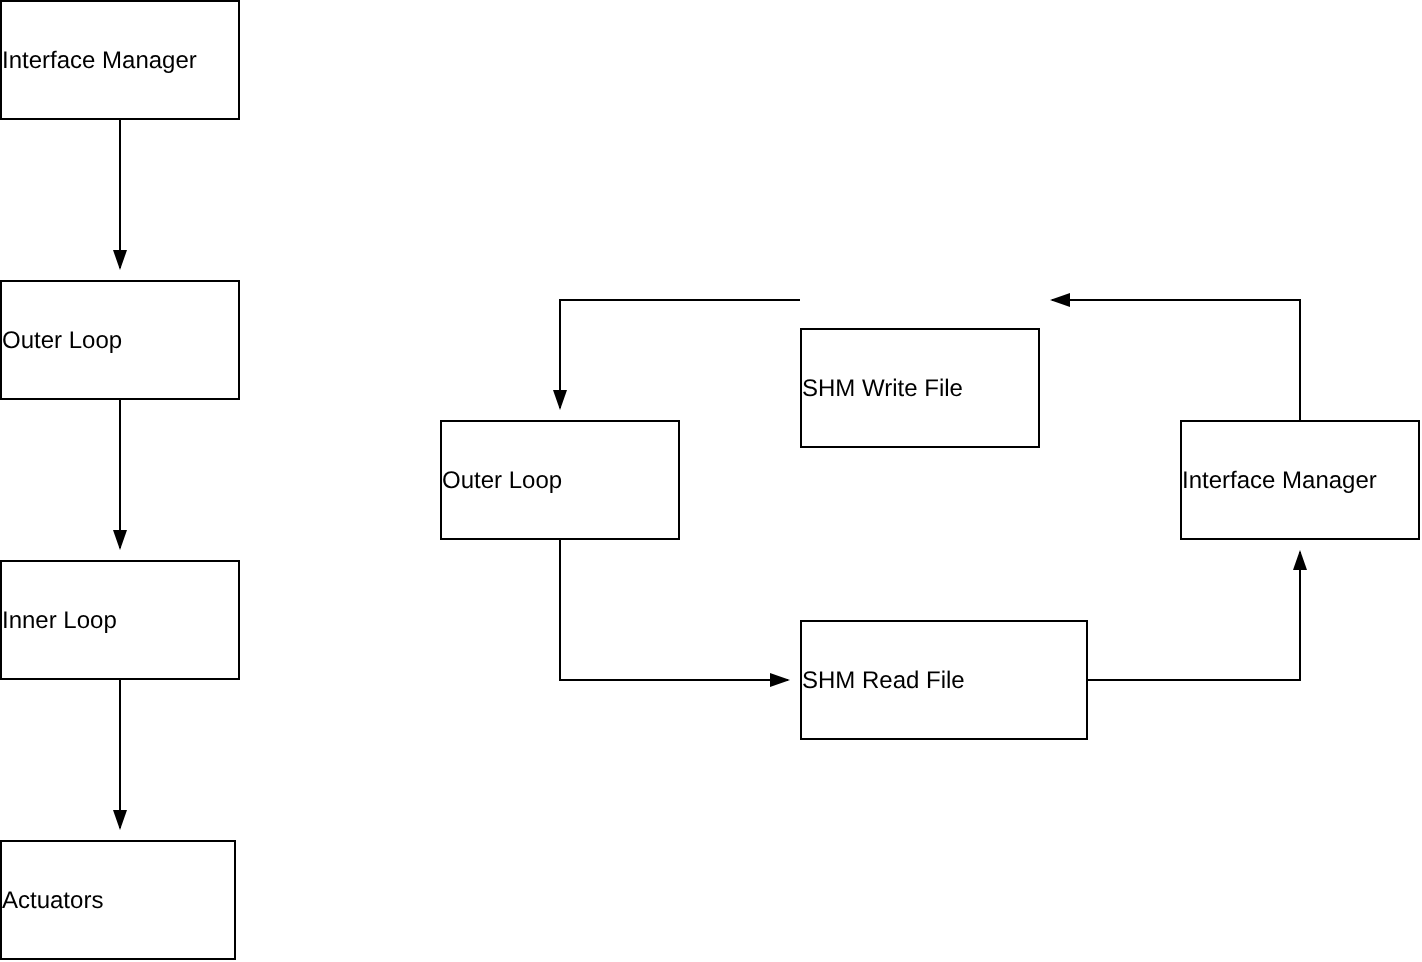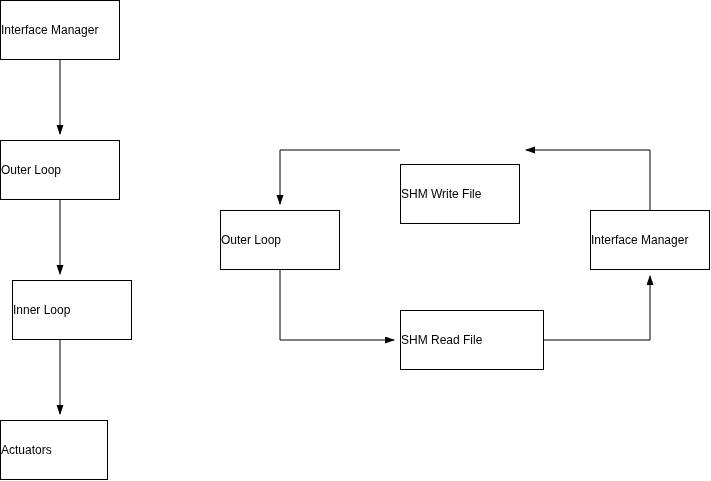--- a/index.html
+++ b/index.html
@@ -70,25 +70,25 @@
   </svg>
 
   <div class="node" style="left: 0px; top: 0px; width: 120px; height: 60px;">
     <span class="node-label">Interface Manager</span>
   </div>
 
   <div class="node" style="left: 0px; top: 140px; width: 120px; height: 60px;">
     <span class="node-label">Outer Loop</span>
   </div>
 
-  <div class="node" style="left: 0px; top: 280px; width: 120px; height: 60px; margin-left: 12px;">
+  <div class="node" style="left: 0px; top: 280px; width: 120px; height: 60px;">
     <span class="node-label">Inner Loop</span>
   </div>
 
-  <div class="node" style="left: 0px; top: 420px; width: 108px; height: 60px;">
+  <div class="node" style="left: 0px; top: 420px; width: 118px; height: 60px;">
     <span class="node-label">Actuators</span>
   </div>
 
   <div class="node" style="left: 400px; top: 120px; width: 120px; height: 60px; margin-top: 44px;">
     <span class="node-label">SHM Write File</span>
   </div>
 
   <div class="node" style="left: 220px; top: 210px; width: 120px; height: 60px;">
     <span class="node-label">Outer Loop</span>
   </div>

